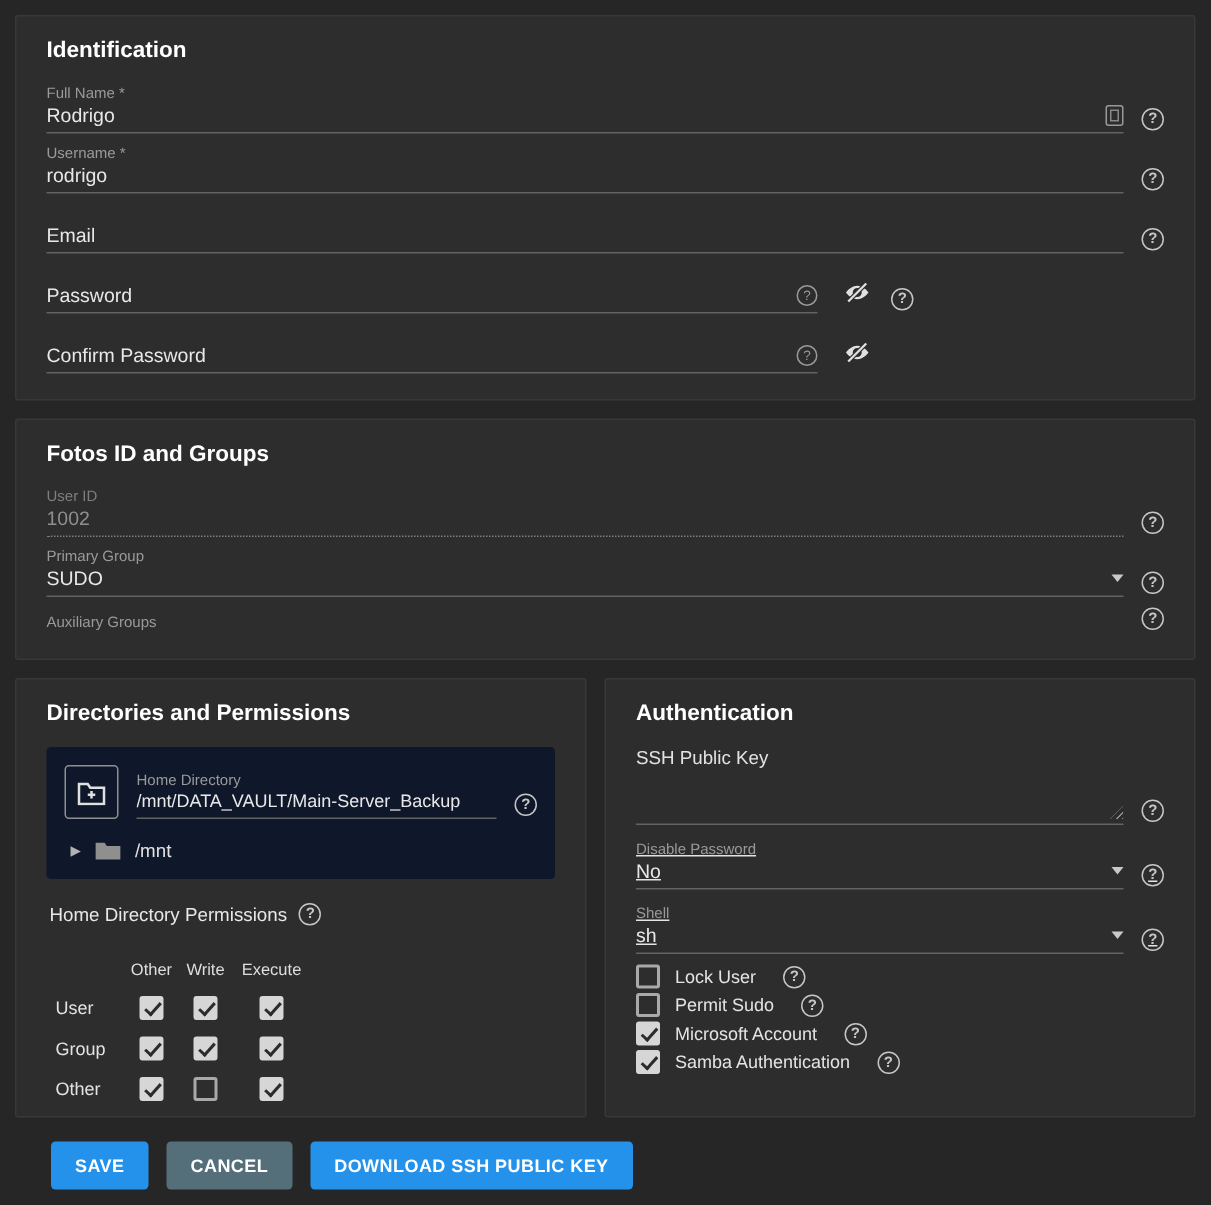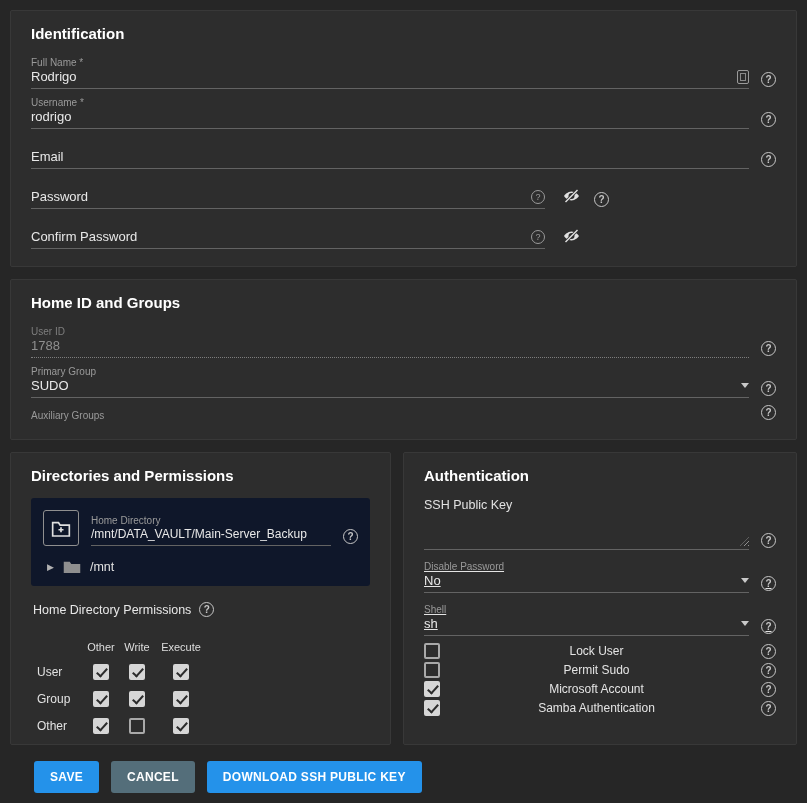--- a/index.html
+++ b/index.html
@@ -105,21 +105,21 @@
   .ssh-label { font-size: 12.5px; color: #e2e2e2; margin-top: 8px; }
   .ssh-row { display: flex; align-items: flex-end; margin-top: 4px; }
   .ssh-box { flex: 1; height: 34px; border-bottom: 1px solid #636363; position: relative; cursor: text; }
   .rsz {
     position: absolute; right: 0; bottom: 3px; width: 9px; height: 9px; cursor: nwse-resize;
     background: repeating-linear-gradient(-45deg, #8f8f8f 0 1px, transparent 1px 3px);
     clip-path: polygon(100% 0, 100% 100%, 0 100%);
   }
   .right .f { margin-top: 10px; text-decoration: underline; }
 
-  .opt { display: flex; align-items: center; gap: 10px; margin-top: 3px; height: 16px; cursor: pointer; justify-content: space-between; }
+  .opt { display: flex; align-items: center; gap: 10px; margin-top: 3px; height: 16px; cursor: pointer; }
   .opt:first-of-type { margin-top: 20px; }
   .opt-label { font-size: 12px; color: #e4e4e4; }
 
   .actions { display: flex; gap: 12px; margin: 16px 0 0 24px; }
   .btn {
     border: none; border-radius: 3px; padding: 9px 16px; cursor: pointer;
     font-size: 12px; font-weight: bold; color: #ffffff; letter-spacing: 0.3px;
     font-family: "Liberation Sans", sans-serif;
   }
   .btn.primary { background: #2492ea; }
@@ -192,27 +192,27 @@
       <svg width="21" height="18" viewBox="0 0 24 24" aria-hidden="true">
         <path fill="#e0e0e0" d="M12 6c-5 0-9 4.5-10 6 1 1.5 5 6 10 6s9-4.5 10-6c-1-1.5-5-6-10-6zm0 10a4 4 0 1 1 0-8 4 4 0 0 1 0 8z"></path>
         <line x1="3" y1="21" x2="21" y2="3" stroke="#2d2d2d" stroke-width="4"></line>
         <line x1="4" y1="20" x2="20" y2="4" stroke="#e0e0e0" stroke-width="2"></line>
       </svg>
     </span>
   </div>
 </section>
 
 <section class="card">
-  <div class="card-title">Home ID and Groups</div>
+  <div class="card-title">Fotos ID and Groups</div>
 
   <div class="f">
     <div class="fm">
       <div class="lbl dim">User ID</div>
       <div class="inp disabled">
-        <span class="val dim">1788</span>
+        <span class="val dim">1002</span>
       </div>
     </div>
     <span class="help"></span>
   </div>
 
   <div class="f">
     <div class="fm">
       <div class="lbl">Primary Group</div>
       <div class="inp">
         <span class="val">SUDO</span>

